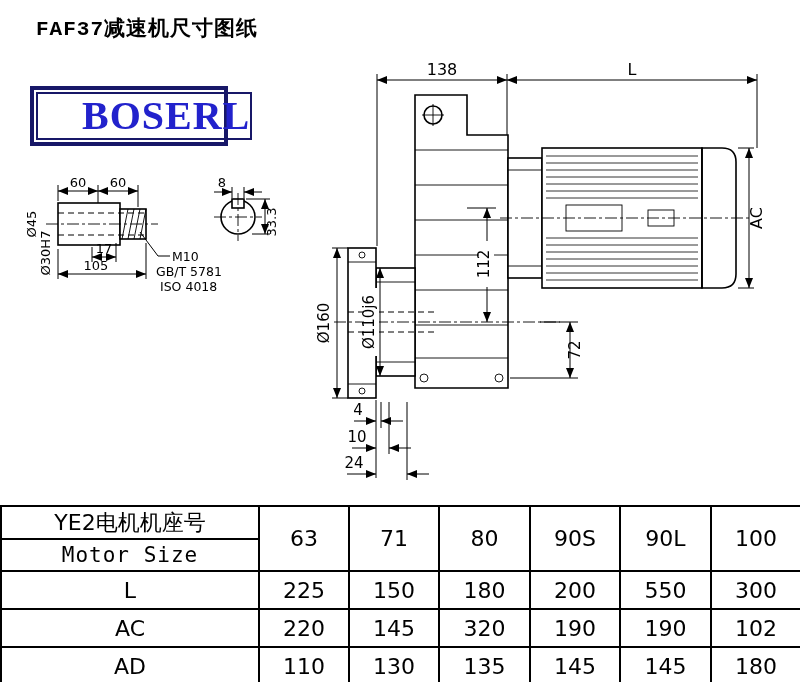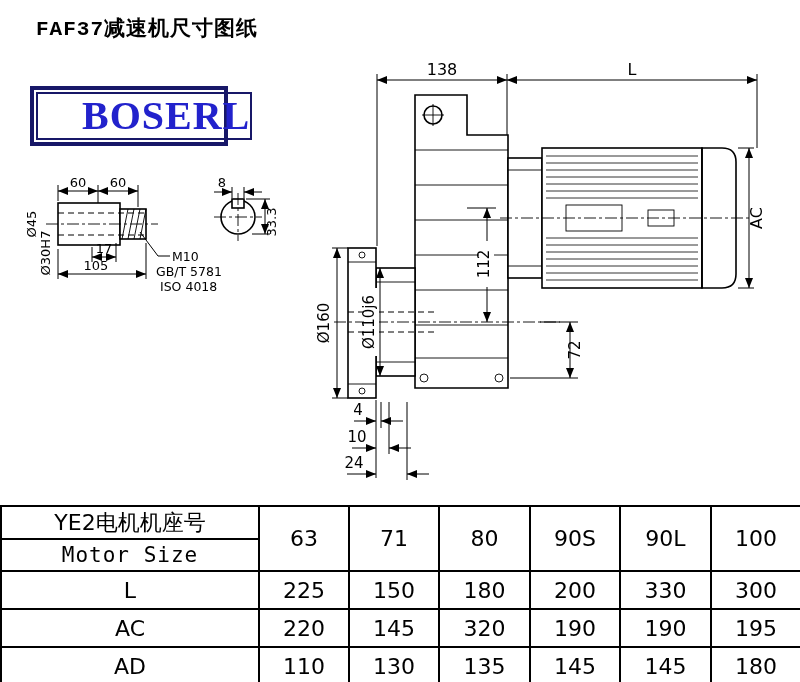--- a/index.html
+++ b/index.html
@@ -295,31 +295,31 @@
       <td>90S</td>
       <td>90L</td>
       <td>100</td>
     </tr>
     <tr class="data-row">
       <td>L</td>
       <td>225</td>
       <td>150</td>
       <td>180</td>
       <td>200</td>
-      <td>330</td>
+      <td>550</td>
       <td>300</td>
     </tr>
     <tr class="data-row">
       <td>AC</td>
       <td>220</td>
       <td>145</td>
       <td>320</td>
       <td>190</td>
       <td>190</td>
-      <td>195</td>
+      <td>102</td>
     </tr>
     <tr class="data-row">
       <td>AD</td>
       <td>110</td>
       <td>130</td>
       <td>135</td>
       <td>145</td>
       <td>145</td>
       <td>180</td>
     </tr>

